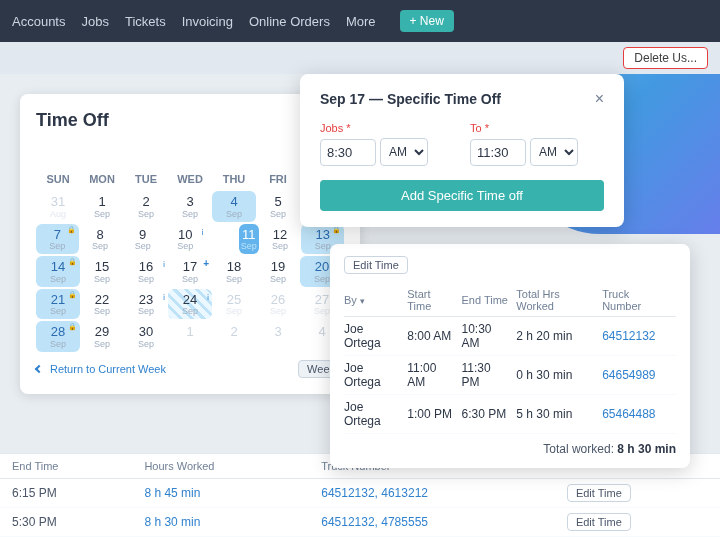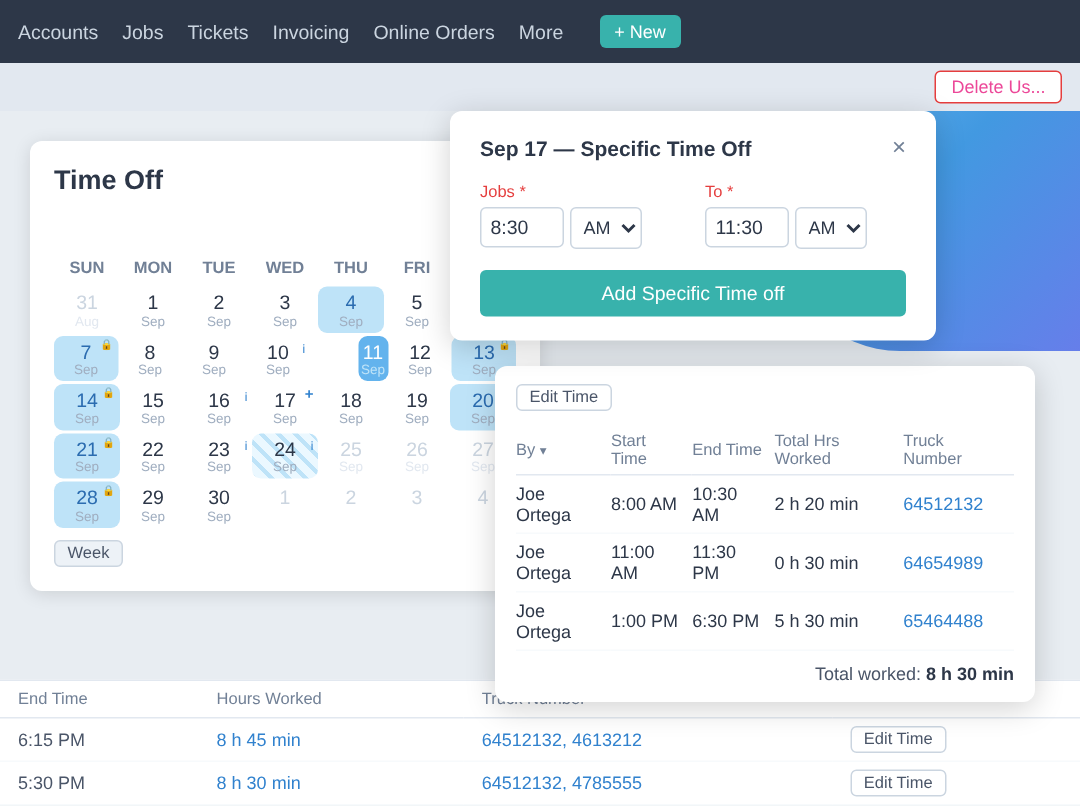--- a/index.html
+++ b/index.html
@@ -45,21 +45,21 @@
       height: 32px;
       display: flex;
       align-items: center;
       justify-content: flex-end;
       padding: 0 12px;
       position: relative;
       z-index: 1;
     }
     .btn-delete {
       background: #fff;
-      color: #ec4899;
+      color: #404040;
       border: 1px solid #e53e3e;
       border-radius: 4px;
       padding: 3px 10px;
       font-size: 12px;
       cursor: pointer;
     }
 
     
     .main-area {
       position: relative;
@@ -247,21 +247,21 @@
     }
     .time-label {
       font-size: 11px;
       color: #4a5568;
       margin-bottom: 4px;
     }
     .time-label span { color: #e53e3e; }
     .time-input-group {
       display: flex;
       gap: 4px;
-      align-items: flex-start;
+      align-items: center;
     }
     .time-input {
       width: 56px;
       border: 1px solid #cbd5e0;
       border-radius: 4px;
       padding: 5px 6px;
       font-size: 13px;
       color: #2d3748;
     }
     .time-select {
@@ -592,20 +592,24 @@
             <div class="cal-cell dim">
               <span class="date-num">3</span>
             </div>
             <div class="cal-cell dim">
               <span class="date-num">4</span>
             </div>
           </div>
         </div>
     </div>
     <div class="calendar-bottom">
+      <div class="return-link">
+        <span class="arrow-left"></span>
+        <span>Return to Current Week</span>
+      </div>
       <button class="btn-week">Week</button>
     </div>
   </div>
 
   <div class="modal-timeoff">
     <div class="modal-header">
       <span class="modal-title">Sep 17 — Specific Time Off</span>
       <button class="modal-close">×</button>
     </div>
     <div class="modal-body">

